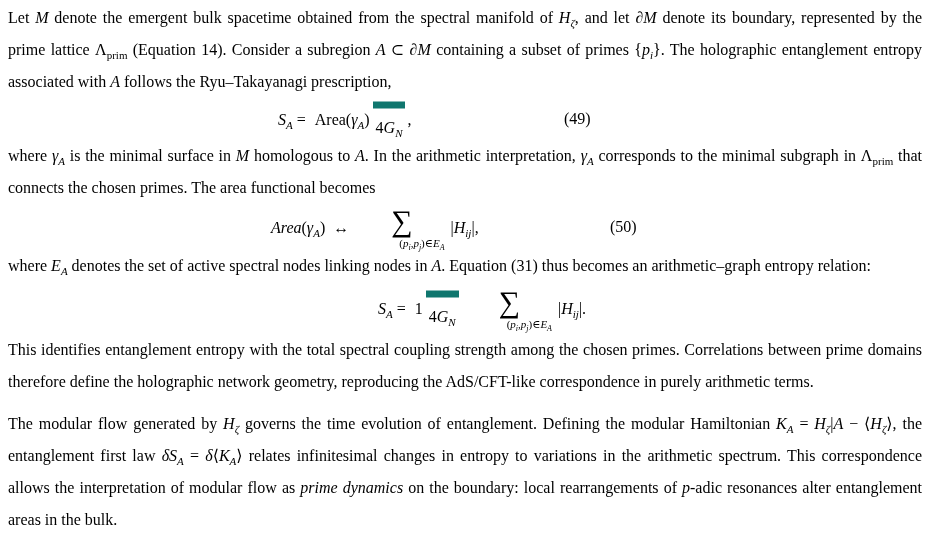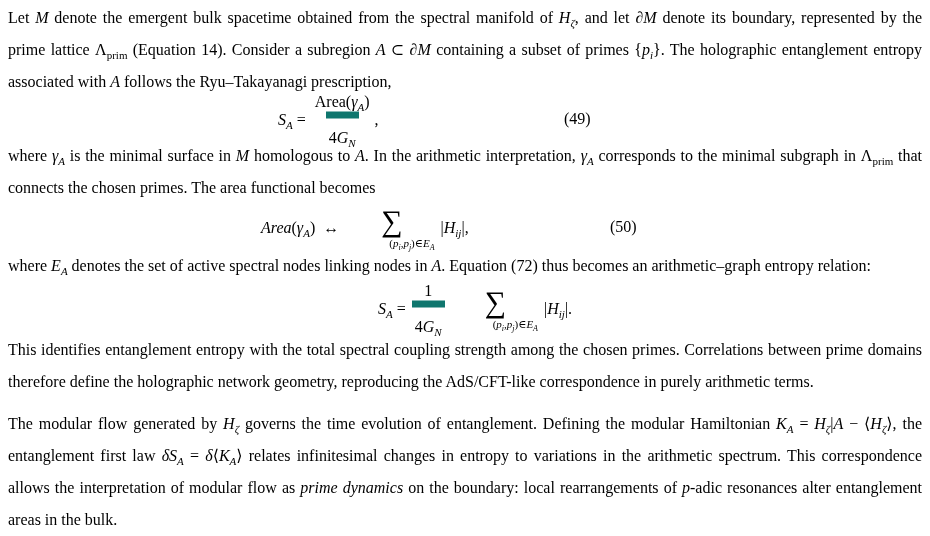--- a/index.html
+++ b/index.html
@@ -31,21 +31,21 @@
     position: absolute; top: 50%; transform: translateY(-50%);
     display: flex; align-items: center;
     white-space: pre; line-height: normal;
   }
   .eqnum {
     position: absolute; top: 50%; transform: translateY(-50%);
     line-height: normal;
   }
   .mtext { white-space: pre; }
   .frac {
-    display: inline-flex; flex-direction: column; align-items: center;
+    display: inline-flex; flex-direction: row; align-items: center;
     margin: 0 2px; text-align: center;
   }
   .fnum { padding: 0 3px 1px 3px; white-space: pre; line-height: 19px; }
   .fden { border-top: 7px solid #0f766e; padding: 9px 3px 0 3px; white-space: pre; line-height: 19px; }
   .sum {
     display: inline-flex; flex-direction: column; align-items: center;
     margin: 0 6px;
   }
   .sigma { font-size: 30px; line-height: 30px; }
   .limits { font-size: 11px; line-height: 12px; margin-top: 1px; white-space: pre; margin-left: 40px; }
@@ -67,32 +67,32 @@
         <span class="fden"><span>4</span><span class="it">G</span><sub class="it">N</sub></span>
       </span>
       <span class="mtext"><span>,</span></span>
     </span>
     <span class="eqnum" style="left:556px">(49)</span>
   </div>
 
   <p class="para"><span>where </span><span class="it">γ</span><sub class="it">A</sub><span> is the minimal surface in </span><span class="it">M</span><span> homologous to </span><span class="it">A</span><span>. In the arithmetic interpretation, </span><span class="it">γ</span><sub class="it">A</sub><span> corresponds to the minimal subgraph in </span><span>Λ</span><sub>prim</sub><span> that connects the chosen primes. The area functional becomes</span></p>
 
   <div class="eqrow h50">
-    <span class="eq" style="left:253px">
+    <span class="eq" style="left:263px">
       <span class="mtext"><span class="it">Area</span><span>(</span><span class="it">γ</span><sub class="it">A</sub><span>)  ↔ </span></span>
       <span class="sum">
         <span class="sigma">∑</span>
         <span class="limits"><span>(</span><span class="it">p</span><sub class="it">i</sub><span>,</span><span class="it">p</span><sub class="it">j</sub><span>)∈</span><span class="it">E</span><sub class="it">A</sub></span>
       </span>
       <span class="mtext"><span>|</span><span class="it">H</span><sub class="it">ij</sub><span>|,</span></span>
     </span>
     <span class="eqnum" style="left:602px">(50)</span>
   </div>
 
-  <p class="para"><span>where </span><span class="it">E</span><sub class="it">A</sub><span> denotes the set of active spectral nodes linking nodes in </span><span class="it">A</span><span>. Equation (72) thus becomes an arithmetic–graph entropy relation:</span></p>
+  <p class="para"><span>where </span><span class="it">E</span><sub class="it">A</sub><span> denotes the set of active spectral nodes linking nodes in </span><span class="it">A</span><span>. Equation (31) thus becomes an arithmetic–graph entropy relation:</span></p>
 
   <div class="eqrow h51">
     <span class="eq" style="left:370px">
       <span class="mtext"><span class="it">S</span><sub class="it">A</sub><span> = </span></span>
       <span class="frac">
         <span class="fnum"><span>1</span></span>
         <span class="fden"><span>4</span><span class="it">G</span><sub class="it">N</sub></span>
       </span>
       <span class="sum">
         <span class="sigma">∑</span>

